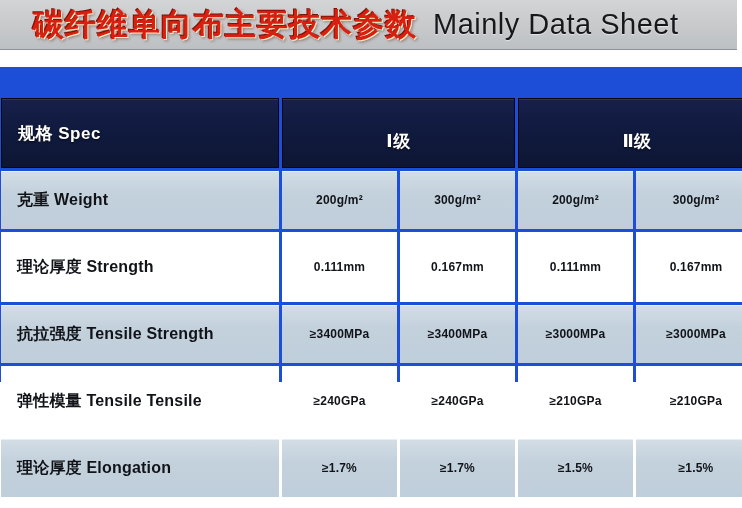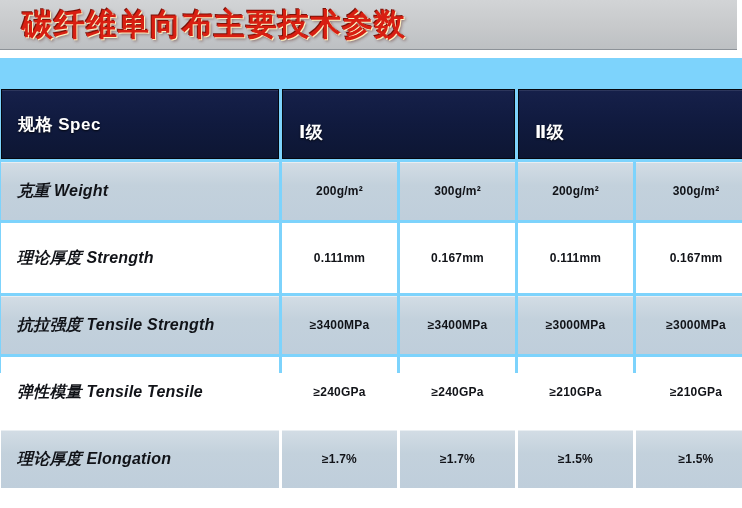--- a/index.html
+++ b/index.html
@@ -20,21 +20,21 @@
     position: absolute;
     left: 0;
     top: 0;
     width: 737px;
     height: 50px;
     background: linear-gradient(180deg, #d2d4d6 0%, #c7c9cb 55%, #bdc0c3 100%);
     border-bottom: 1px solid #8d9298;
     box-sizing: border-box;
     display: flex;
     align-items: center;
-    padding-left: 22px;
+    padding-left: 33px;
     overflow: hidden;
   }
   .title-cn {
     font-size: 31px;
     font-weight: bold;
     color: #d81f12;
     letter-spacing: 1px;
     text-shadow:
       1px 1px 0 #fdf1c0,
       -1px -1px 0 #7d1208,
@@ -49,24 +49,24 @@
     letter-spacing: 0.5px;
     white-space: nowrap;
     line-height: 1;
     text-shadow: 0 1px 1px rgba(255,255,255,0.55);
   }
 
   
   .table-wrap {
     position: absolute;
     left: 0;
-    top: 58px;
+    top: 67px;
     width: 742px;
     height: 315px;
-    background: #7dd3fc;
+    background: #1d4ed8;
   }
   table.spec {
     border-collapse: separate;
     border-spacing: 3px 3px;
     width: 752px;
     margin-left: -2px;
     margin-top: 28px;
     table-layout: fixed;
   }
   table.spec td {
@@ -83,20 +83,21 @@
     box-shadow: inset 0 1px 0 rgba(255,255,255,0.10);
   }
   .hdr .cell-inner {
     padding: 0 16px;
     font-size: 17px;
     font-weight: bold;
     letter-spacing: 0.5px;
     text-shadow: 0 1px 2px rgba(0,0,0,0.8);
   }
   .hdr.center .cell-inner {
+    text-align: center;
     margin-top: 16px;
   }
 
   
   tr.shaded td.lbl,
   tr.shaded td.val {
     background: linear-gradient(180deg, #d3dde5 0%, #c3d1dc 40%, #bfcedb 100%);
     height: 58px;
     box-shadow: inset 0 1px 0 rgba(255,255,255,0.5);
   }
@@ -106,36 +107,36 @@
     height: 70px;
   }
 
   td.lbl .cell-inner {
     padding: 0 0 0 16px;
     font-size: 16px;
     font-weight: bold;
     color: #111318;
     white-space: nowrap;
     letter-spacing: 0.2px;
-    font-style: italic;
   }
   td.val .cell-inner {
     text-align: center;
     font-size: 12px;
     font-weight: bold;
     color: #111318;
     white-space: nowrap;
     letter-spacing: 0.2px;
   }
 </style>
 </head>
 <body>
 
 <div class="title-band">
   <span class="title-cn">碳纤维单向布主要技术参数</span>
+  <span class="title-en">Mainly Data Sheet</span>
 </div>
 
 <div class="table-wrap">
   <table class="spec">
     <colgroup>
       <col style="width:278px">
       <col style="width:115px">
       <col style="width:115px">
       <col style="width:115px">
       <col style="width:120px">

